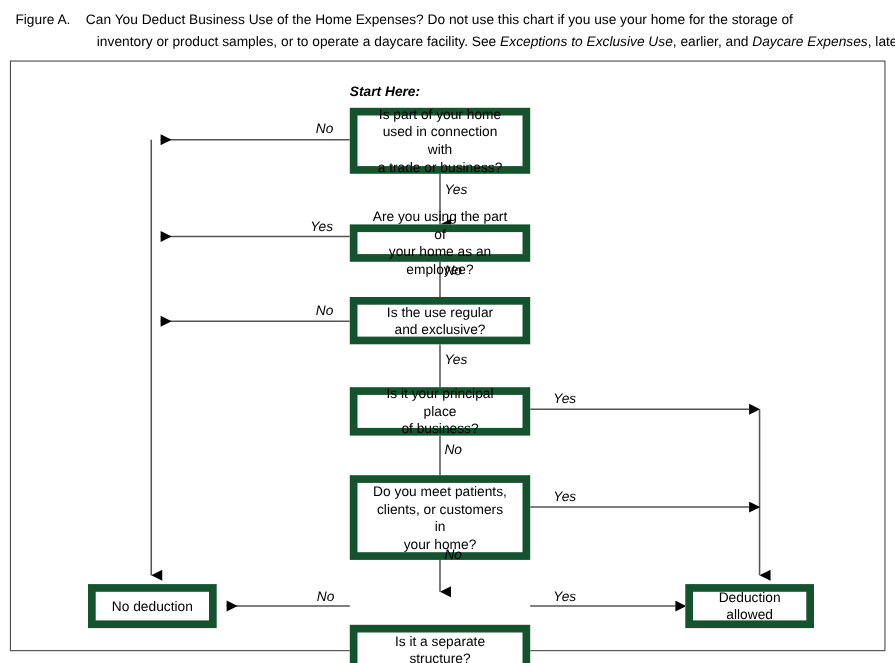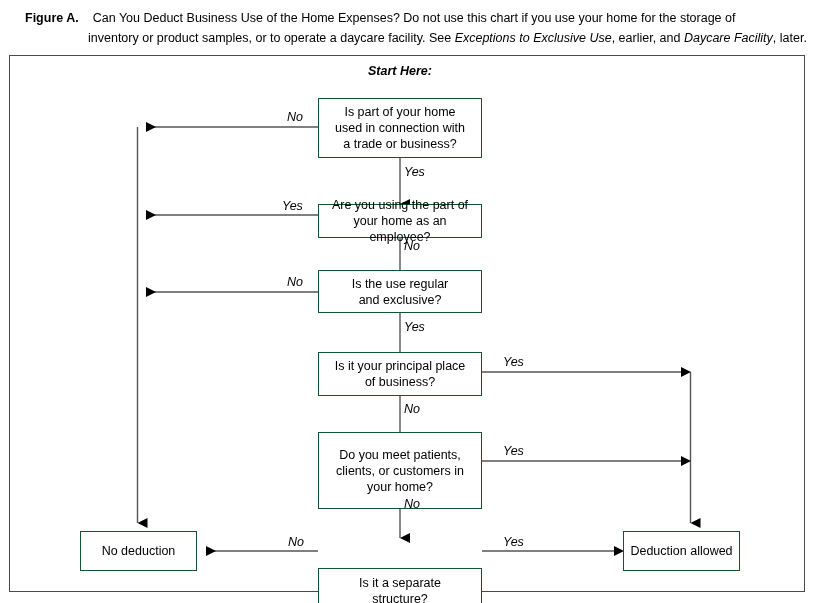--- a/index.html
+++ b/index.html
@@ -34,21 +34,21 @@
     left: 14px;
     top: 0;
     white-space: nowrap;
   }
   .caption-line2 {
     position: absolute;
     left: 88px;
     top: 20px;
     white-space: nowrap;
   }
-  .fig-label { font-weight: bold; margin-left: 11px; }
+  .fig-label { font-weight: normal; }
   .fig-title { font-weight: normal; padding-left: 14px; }
   .fig-body { font-weight: normal; }
   .ital { font-style: italic; }
 
   
   .frame {
     position: absolute;
     left: 9px;
     top: 55px;
     width: 796px;
@@ -65,38 +65,38 @@
     top: 0;
     width: 814px;
     height: 603px;
     pointer-events: none;
   }
 
   
   .node {
     position: absolute;
     box-sizing: border-box;
-    border: 1px solid #14532d;
+    border: 7px solid #14532d;
     background: #ffffff;
     display: flex;
     align-items: center;
     justify-content: center;
     text-align: center;
     font-size: 12.5px;
     line-height: 16px;
     color: #000;
   }
   .node span { display: block; padding: 0 6px; }
 
   .start-here {
     position: absolute;
     left: 318px;
-    top: 64px;
+    top: 76px;
     width: 164px;
-    text-align: center;
+    text-align: left;
     font-size: 12.5px;
     font-weight: bold;
     font-style: italic;
   }
 
   
   .elabel {
     position: absolute;
     font-size: 12.5px;
     font-style: italic;
@@ -109,21 +109,21 @@
 <body>
 
 <div id="page">
 
   <div class="caption">
     <div class="caption-line1">
       <span class="fig-label">Figure A.</span><span class="fig-title">Can You Deduct Business Use of the Home Expenses?</span>
       <span class="fig-body">Do not use this chart if you use your home for the storage of</span>
     </div>
     <div class="caption-line2">
-      <span class="fig-body">inventory or product samples, or to operate a daycare facility. See </span><span class="ital">Exceptions to Exclusive Use</span><span class="fig-body">, earlier, and </span><span class="ital">Daycare Facility</span><span class="fig-body">, later.</span>
+      <span class="fig-body">inventory or product samples, or to operate a daycare facility. See </span><span class="ital">Exceptions to Exclusive Use</span><span class="fig-body">, earlier, and </span><span class="ital">Daycare Expenses</span><span class="fig-body">, later.</span>
     </div>
   </div>
 
   <div class="frame"></div>
 
   <svg class="wires" width="814" height="603" viewBox="0 0 814 603">
     <defs>
       <marker id="arrL" markerWidth="12" markerHeight="12" refX="10" refY="5" orient="auto" markerUnits="userSpaceOnUse">
         <path d="M10,0 L10,10 L0,5 z" fill="#000"></path>
       </marker>

